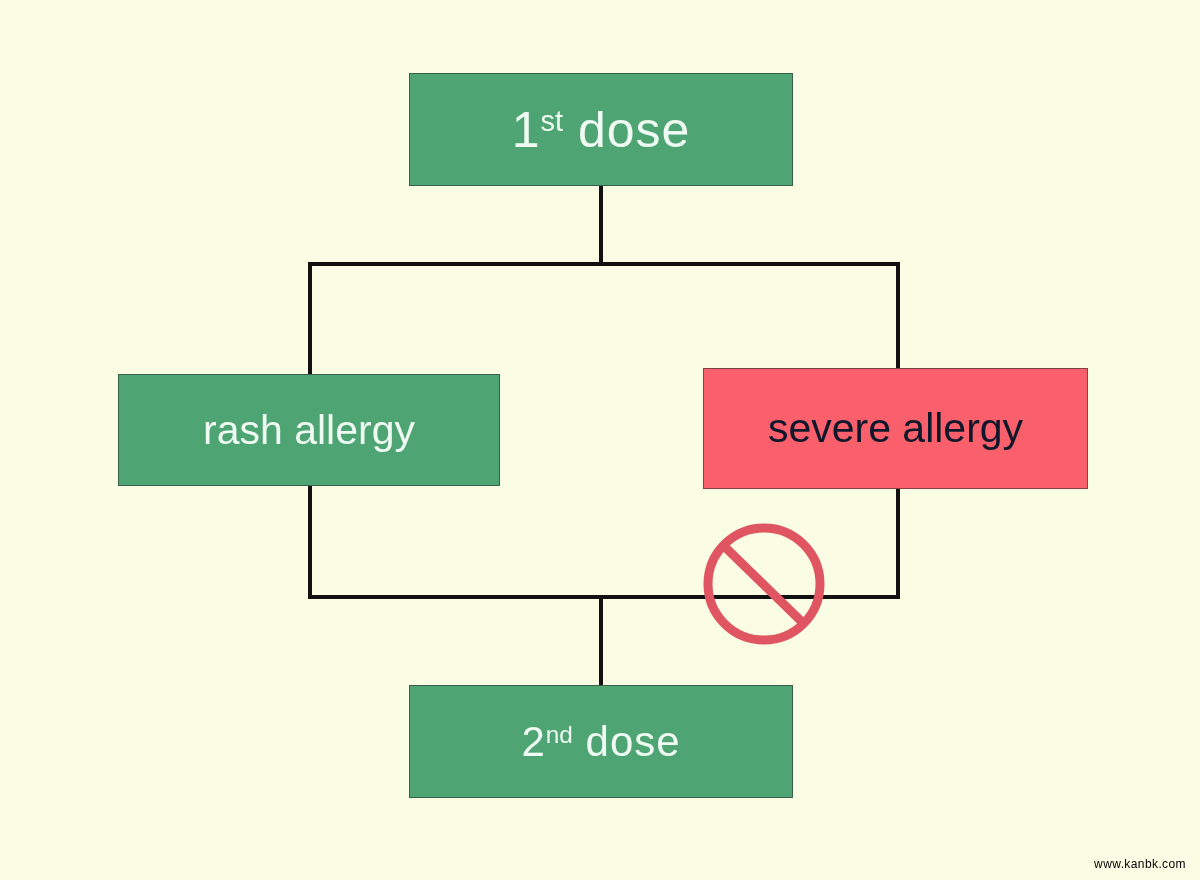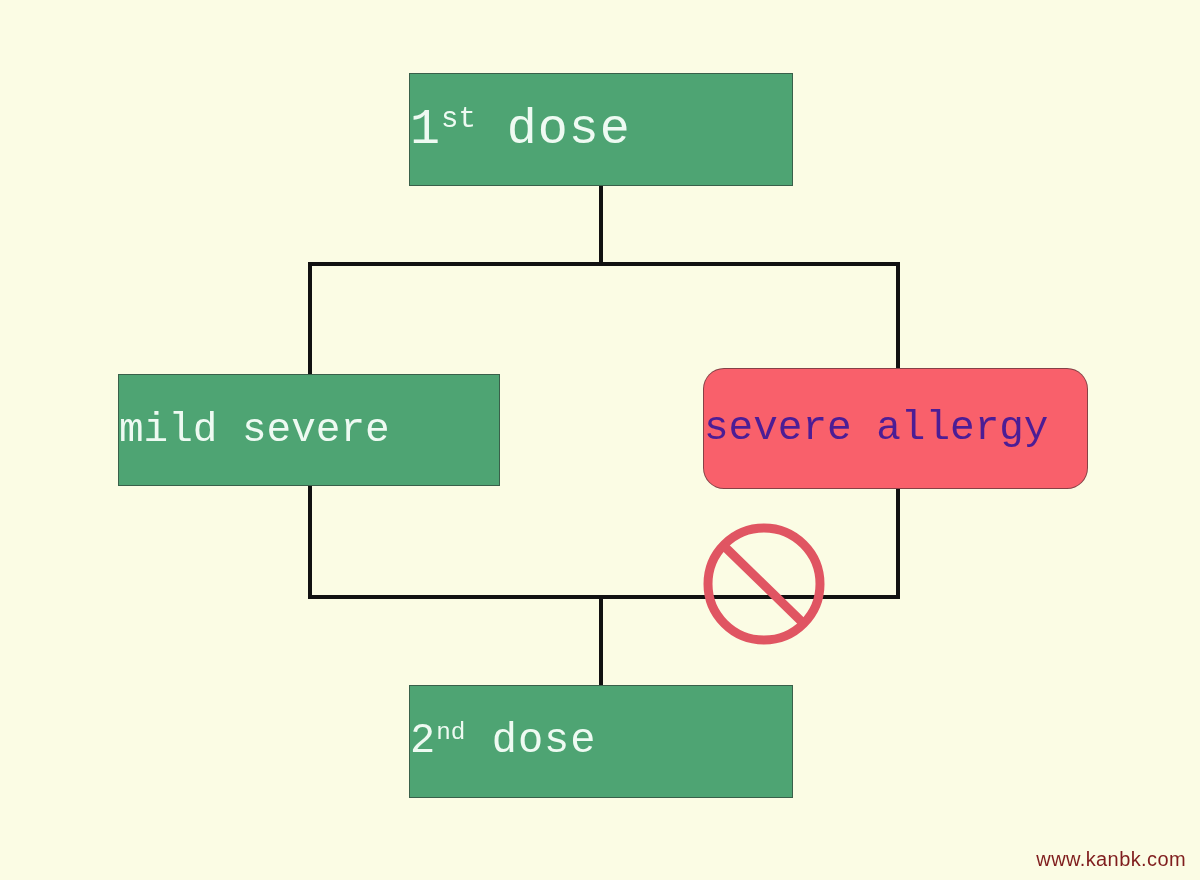--- a/index.html
+++ b/index.html
@@ -29,33 +29,31 @@
   .line.v { width: 4px; }
   .line.h { height: 4px; }
 
   
   .node {
     position: absolute;
     box-sizing: border-box;
     display: flex;
     align-items: center;
     justify-content: center;
-    text-align: left;
+    text-align: center;
     line-height: 1.08;
     border: 1px solid rgba(40,40,40,0.55);
-    font-family: Liberation Mono, monospace;
   }
   .node-green {
     background: #4ea473;
     color: #eefaf2;
   }
   .node-red {
     background: #f9606b;
-    color: #4c1d95;
-    border-radius: 21px;
+    color: #0f172a;
   }
   .node .label {
     display: block;
     width: 100%;
   }
   .node sup {
     font-size: 0.58em;
     vertical-align: baseline;
     position: relative;
     top: -0.52em;
@@ -112,22 +110,22 @@
     left: 702px;  top: 522px;
     width: 124px; height: 124px;
   }
   #no-entry-icon svg { display: block; width: 124px; height: 124px; }
 
   
   #watermark {
     position: absolute;
     right: 14px;
     bottom: 9px;
-    font-size: 20px;
-    color: #7f1d1d;
+    font-size: 12px;
+    color: #000000;
     letter-spacing: 0.4px;
     font-family: "Liberation Sans", sans-serif;
   }
 </style>
 </head>
 <body>
 
 <div id="flowchart">
 
   <div class="line v" id="line-stem-top"></div>
@@ -137,21 +135,21 @@
   <div class="line v" id="line-left-low"></div>
   <div class="line v" id="line-right-low"></div>
   <div class="line h" id="line-merge-bot"></div>
   <div class="line v" id="line-stem-bot"></div>
 
   <div class="node node-green" id="node-first-dose">
     <span class="label"><span>1</span><sup>st</sup><span> dose</span></span>
   </div>
 
   <div class="node node-green" id="node-mild-allergy">
-    <span class="label"><span>mild severe</span><br></span>
+    <span class="label"><span>rash allergy</span><br></span>
   </div>
 
   <div class="node node-red" id="node-severe-allergy">
     <span class="label">severe allergy</span>
   </div>
 
   <div id="no-entry-icon">
     <svg viewBox="0 0 124 124" xmlns="http://www.w3.org/2000/svg">
       <circle cx="62" cy="62" r="56" fill="none" stroke="#e05562" stroke-width="9"></circle>
       <line x1="24" y1="26" x2="100" y2="100" stroke="#e05562" stroke-width="9" stroke-linecap="round"></line>

